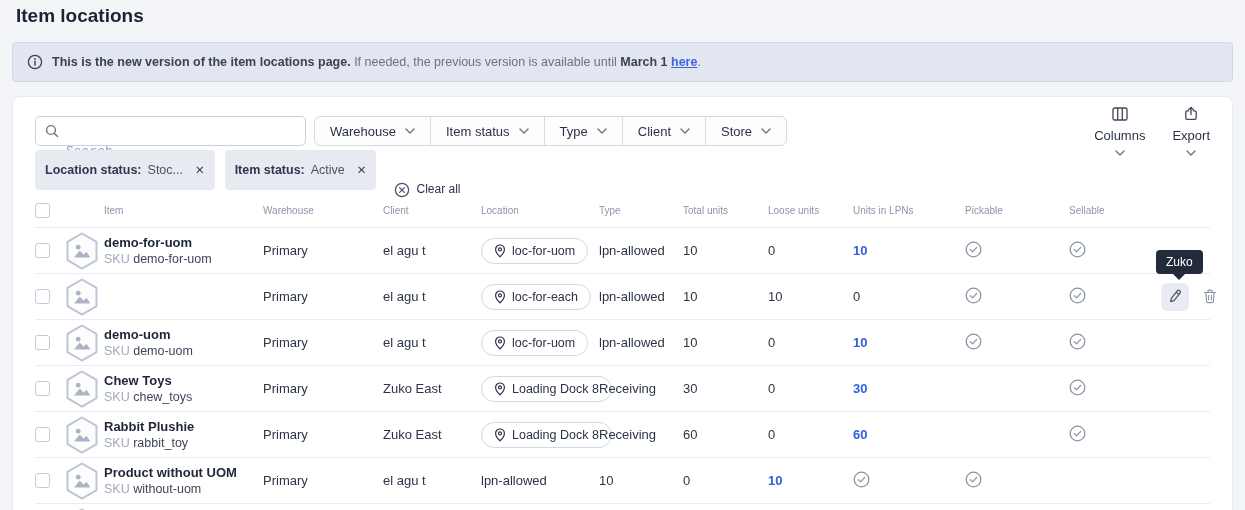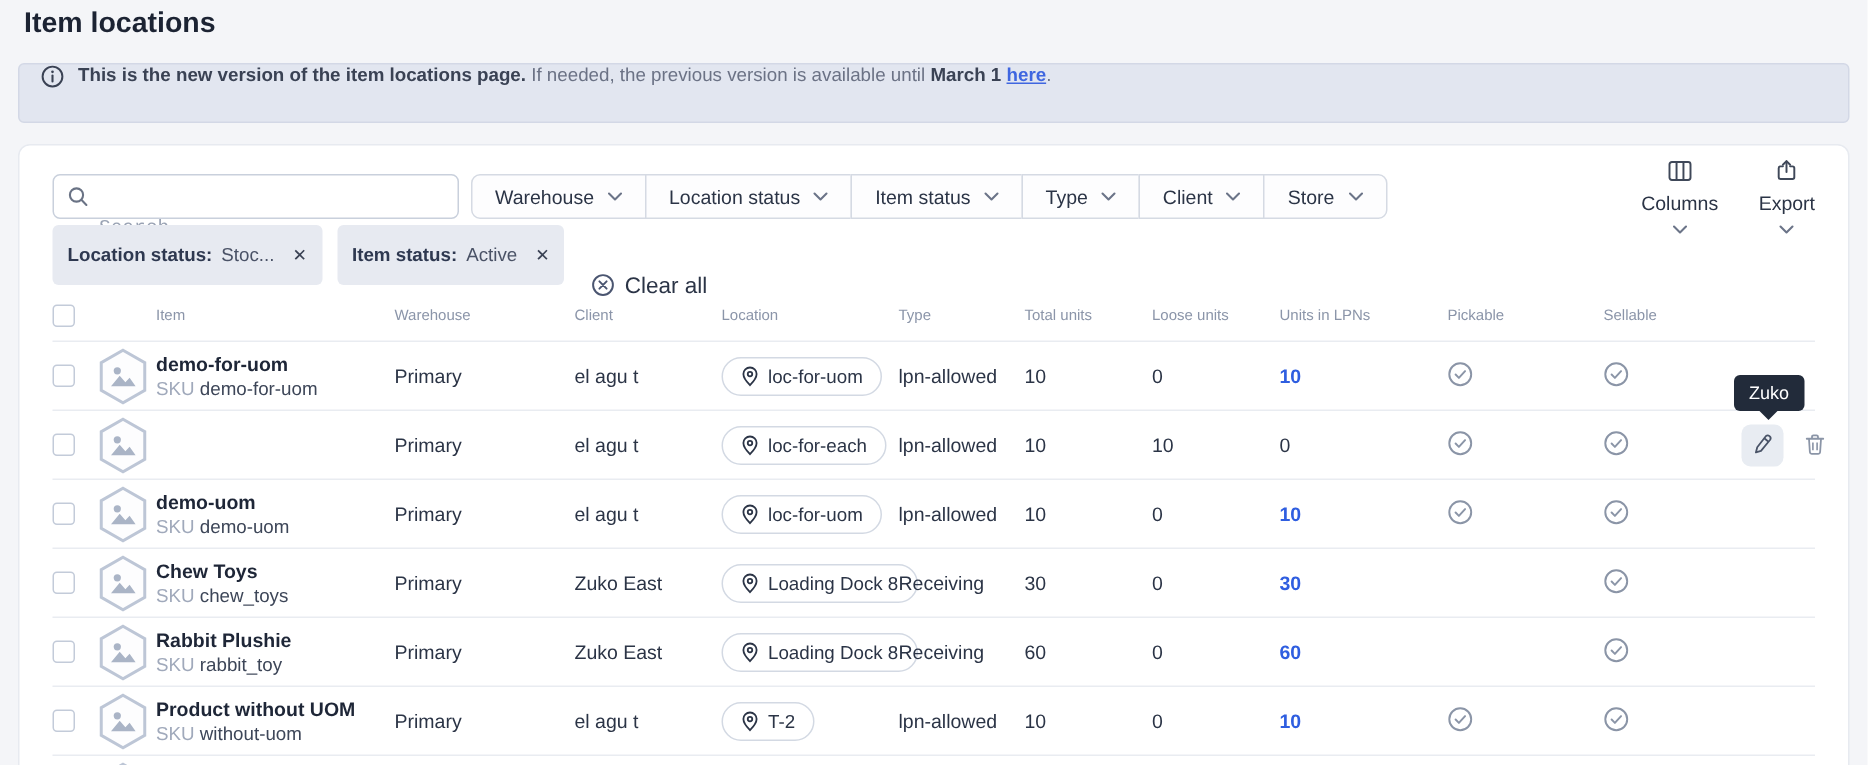--- a/index.html
+++ b/index.html
@@ -10,21 +10,21 @@
   }
   .hiddefs { position:absolute; width:0; height:0; overflow:hidden; }
 
   
   .page-title { position:absolute; left:16px; top:5px; font-size:19px; font-weight:700; color:#1c2333; }
 
   
   .banner {
     position:absolute; left:12px; top:42px; width:1221px; height:40px;
     background:#e2e6f0; border:1px solid #d3d8e6; border-radius:4px;
-    display:flex; align-items:flex-start; padding:0 14px; gap:9px; font-size:12.5px;
+    display:flex; align-items:center; padding:0 14px; gap:9px; font-size:12.5px;
   }
   .banner .ic-info { flex:0 0 auto; }
   .banner b { color:#3a4254; }
   .banner .muted { color:#6b7285; }
   .banner a { color:#3f66e0; font-weight:600; text-decoration:underline; cursor:pointer; }
 
   
   .card {
     position:absolute; left:12px; top:96px; width:1221px; height:500px;
     background:#ffffff; border:1px solid #e7eaf0; border-radius:8px;
@@ -53,21 +53,21 @@
 
   
   .chiprow { display:flex; align-items:center; margin-top:13px; height:22px; gap:10px; }
   .chip {
     background:#e7eaf1; border-radius:4px; height:40px; display:flex; align-items:center;
     padding:0 10px; gap:6px; font-size:12.5px;
   }
   .chip b { color:#2e3850; }
   .chip .cval { color:#4a5266; }
   .chip .x { font-weight:700; color:#3a4254; font-size:11.5px; margin-left:6px; cursor:pointer; }
-  .clearall { display:flex; gap:6px; font-size:15px; color:#2b3446; cursor:pointer; margin-left:8px; background:none; border:none; font-family:inherit;margin-top:40px; }
+  .clearall { display:flex; gap:6px; font-size:12px; color:#2b3446; cursor:pointer; margin-left:8px; background:none; border:none; font-family:inherit;margin-top:40px; }
 
   
   .tbl { margin-top:13px; }
   .grid {
     display:grid;
     grid-template-columns:30px 198px 120px 98px 118px 84px 85px 85px 112px 104px 92px 1fr;
     align-items:center;
   }
   .thead { height:34px; color:#8b95a9; font-size:10px; border-bottom:1px solid #e9ecf1; }
   .thead .hitem { padding-left:39px; }
@@ -173,26 +173,20 @@
       <input placeholder="Search" style="">
     </div>
     <div class="fgroup">
       <div class="fbtn">
           <span>Warehouse</span>
           <svg class="chev" width="10" height="6">
             <use href="#s-chevron"></use>
           </svg>
         </div>
       <div class="fbtn">
-          <span>Location status</span>
-          <svg class="chev" width="10" height="6">
-            <use href="#s-chevron"></use>
-          </svg>
-        </div>
-      <div class="fbtn">
           <span>Item status</span>
           <svg class="chev" width="10" height="6">
             <use href="#s-chevron"></use>
           </svg>
         </div>
       <div class="fbtn">
           <span>Type</span>
           <svg class="chev" width="10" height="6">
             <use href="#s-chevron"></use>
           </svg>
@@ -449,26 +443,20 @@
         <svg width="34" height="38">
             <use href="#s-hexitem"></use>
           </svg>
         <div>
             <div class="iname">Product without UOM</div>
         <div class="isku"><span class="skul">SKU</span> <span>without-uom</span></div>
           </div>
       </div>
       <div>Primary</div>
       <div>el agu t</div>
-      <div><span class="locpill">
-            <svg width="12" height="14">
-              <use href="#s-pin"></use>
-            </svg>
-            <span>T-2</span>
-          </span></div>
       <div>lpn-allowed</div>
       <div>10</div>
       <div>0</div>
       <div class="lpns-link">10</div>
       <div><svg width="17" height="17">
             <use href="#s-check"></use>
           </svg></div>
       <div><svg width="17" height="17">
             <use href="#s-check"></use>
           </svg></div>

